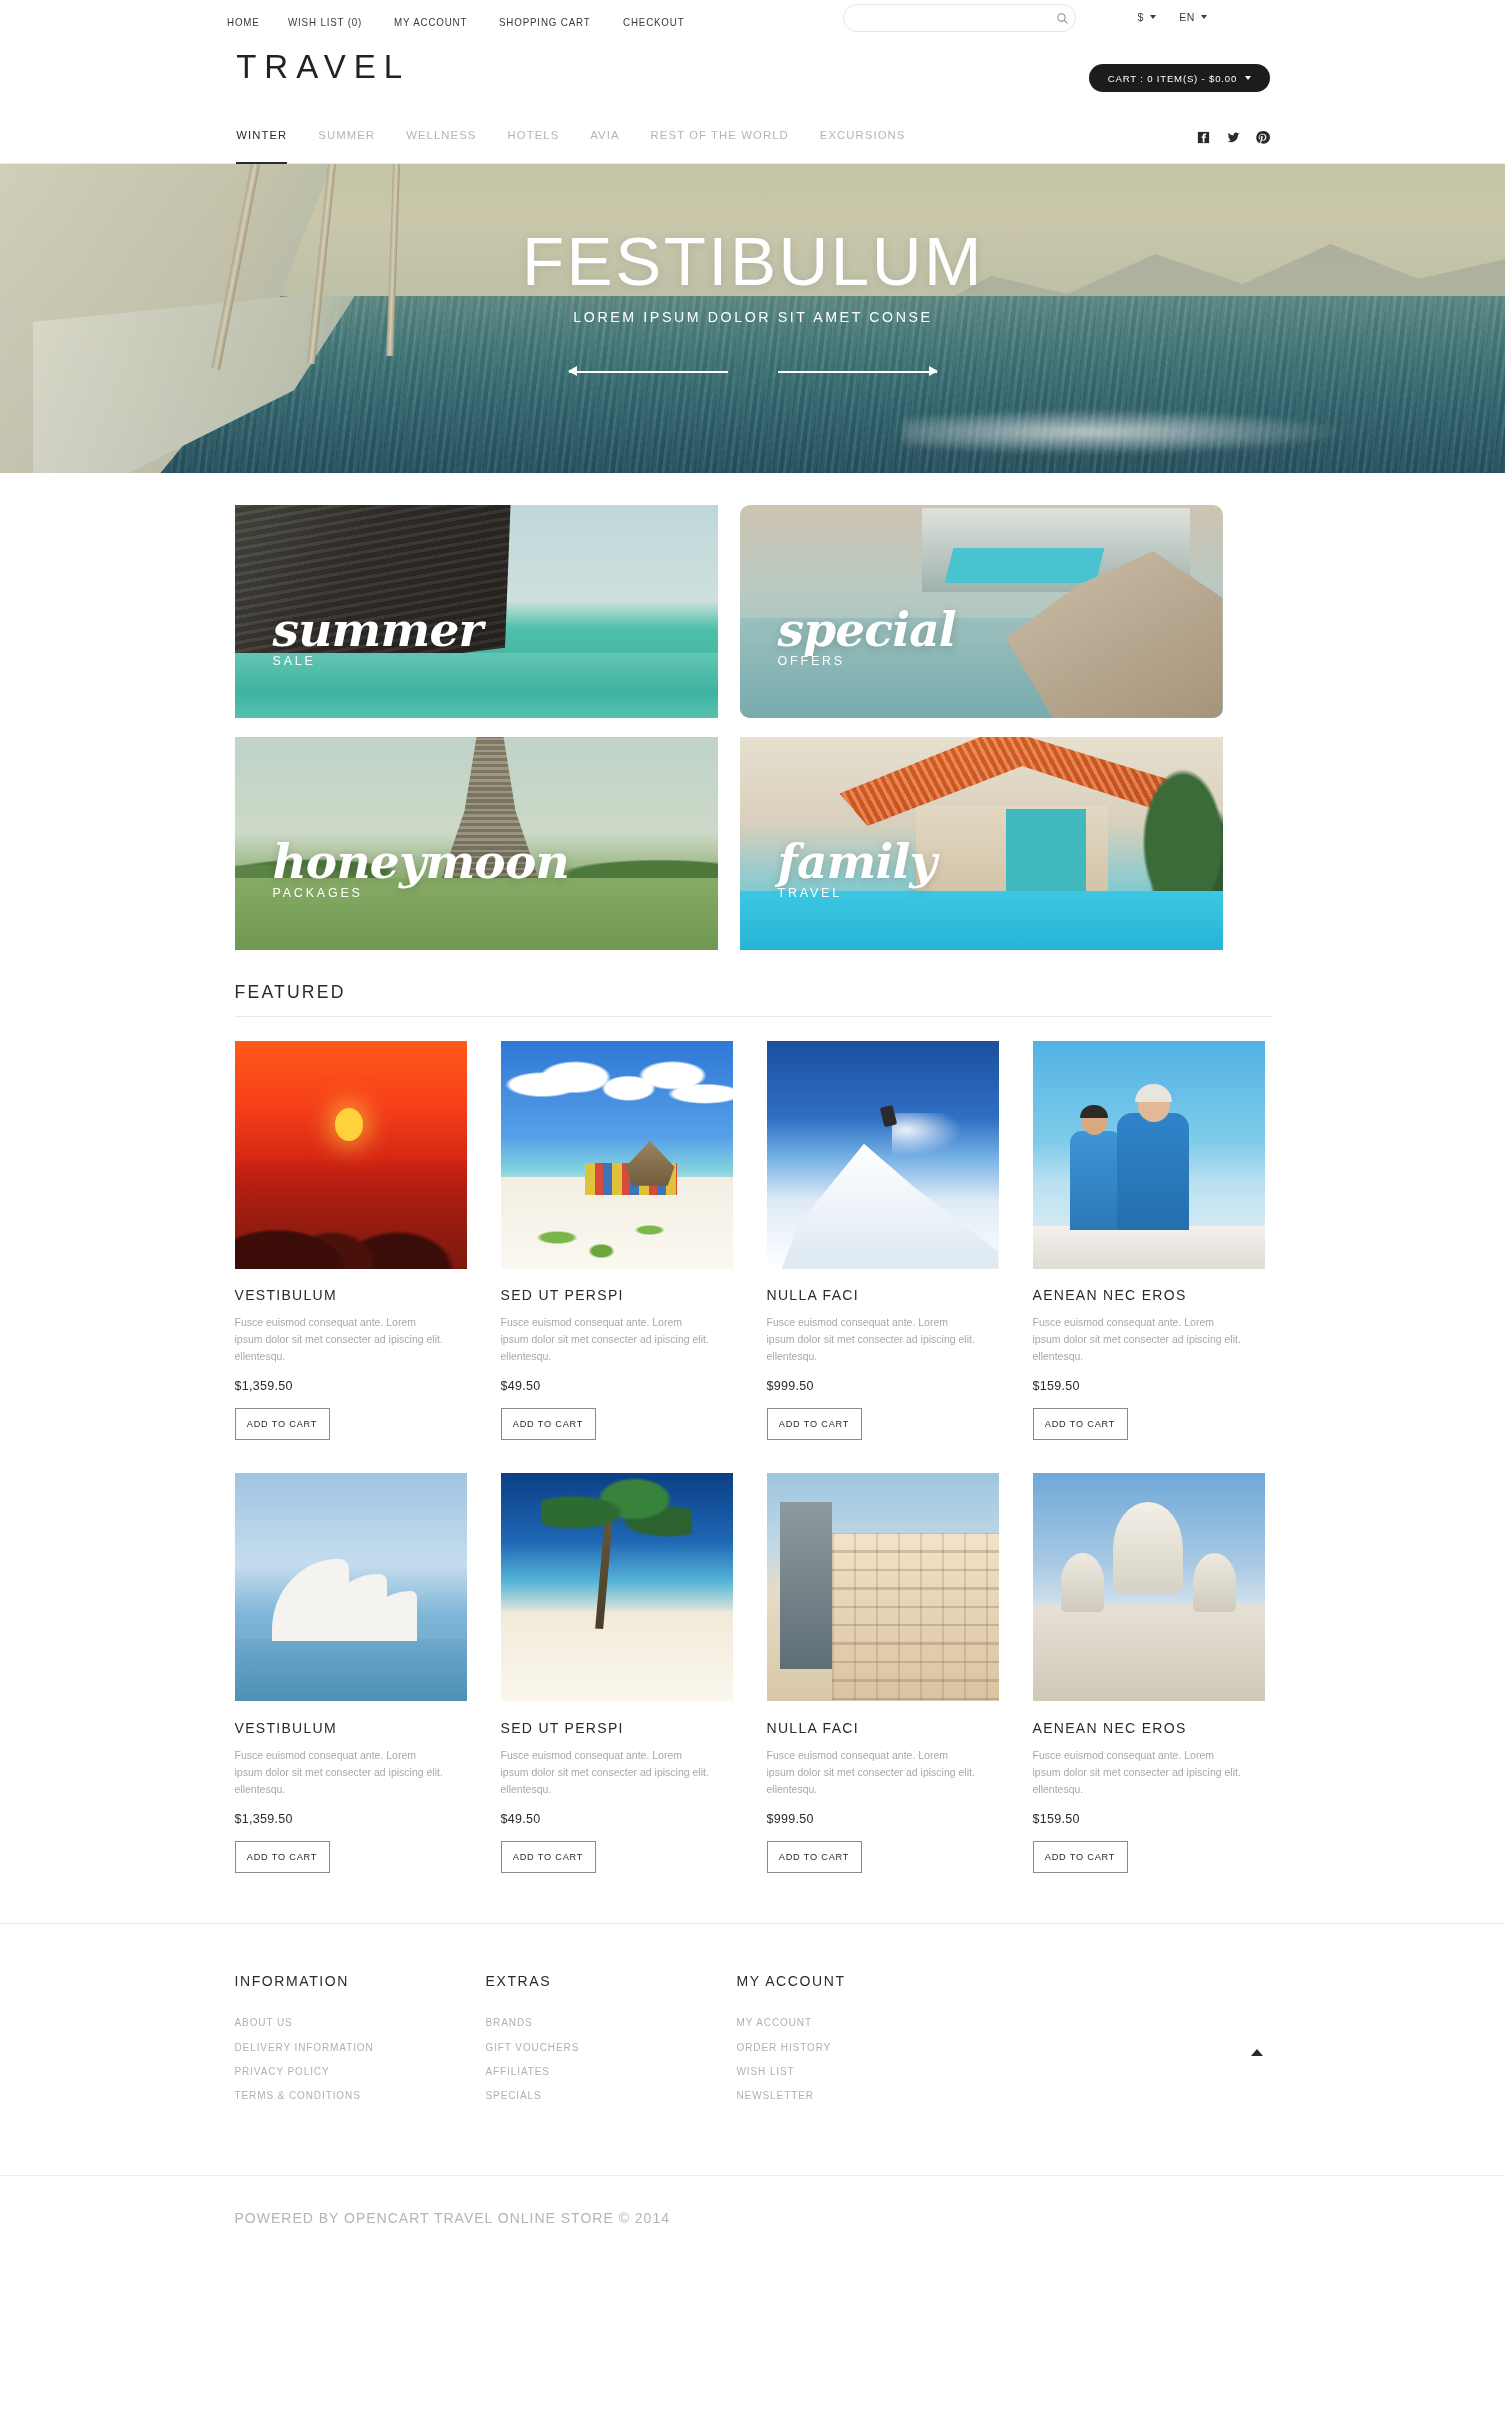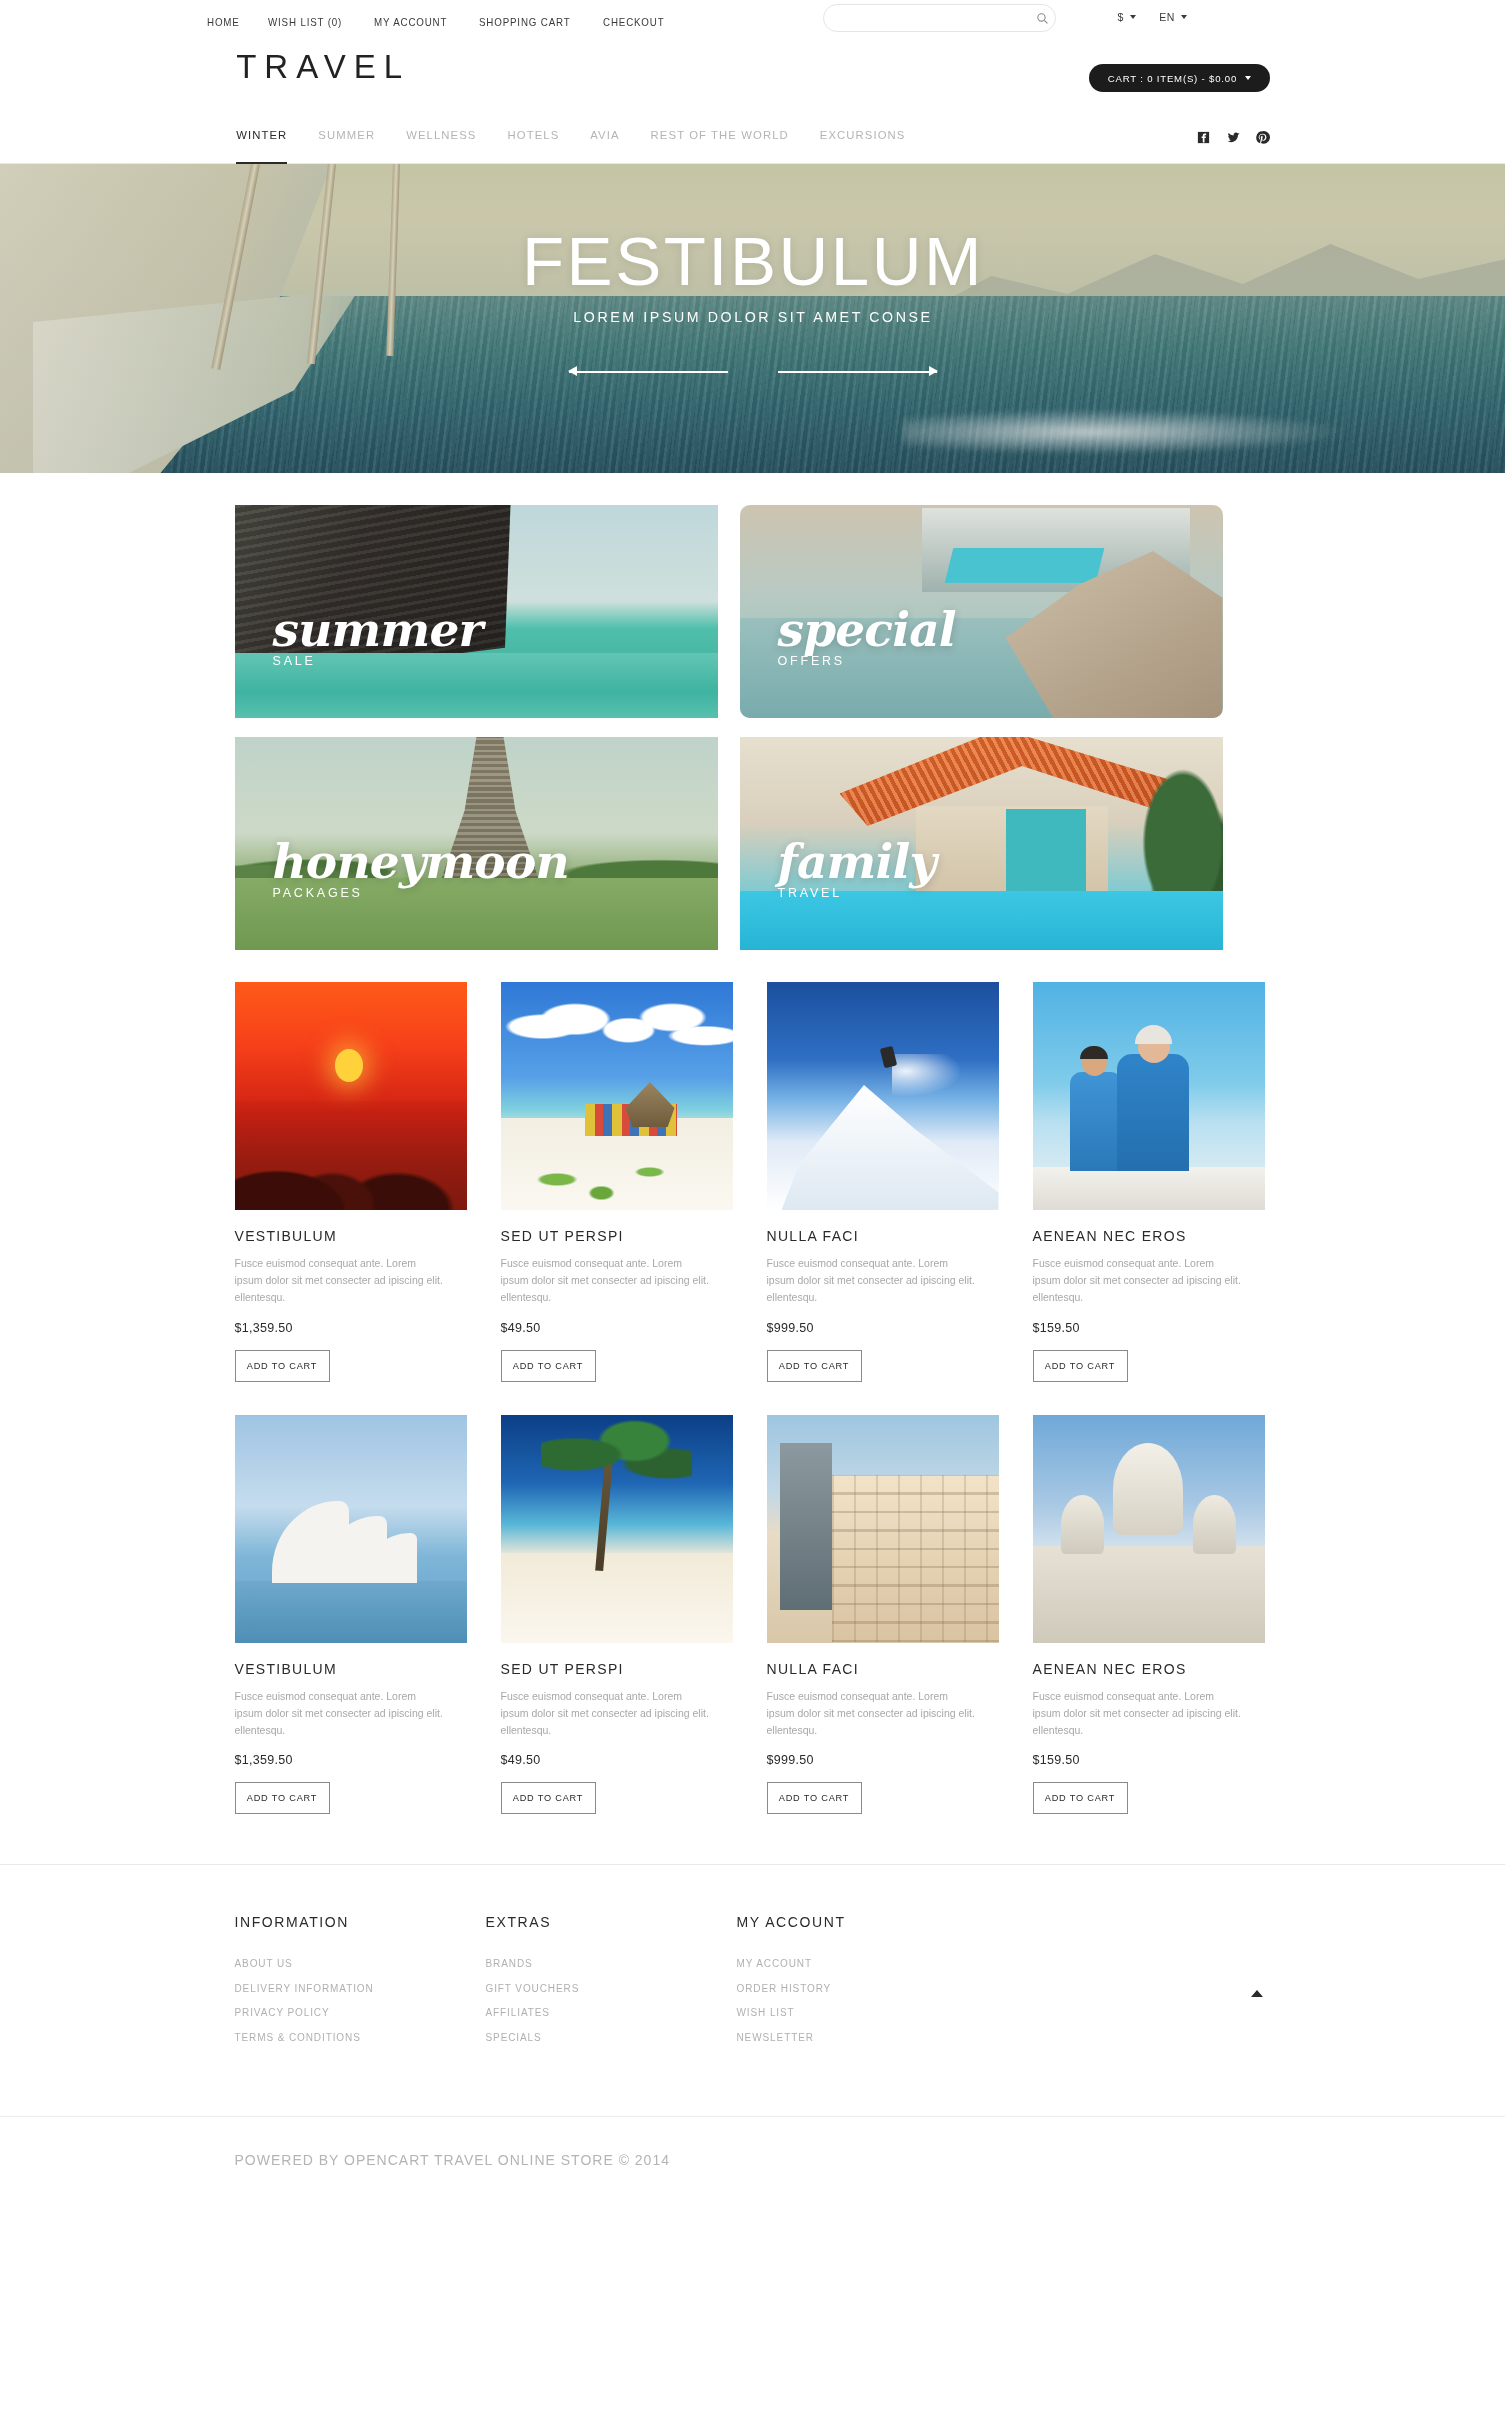--- a/index.html
+++ b/index.html
@@ -9,20 +9,21 @@
     font-family: "Liberation Sans", sans-serif;
     -webkit-font-smoothing: antialiased;
   }
   body { width: 1506px; min-height: 2426px; position: relative; overflow-x: hidden; }
 
   
   .topbar {
     width: 1444px; height: 43px;
     display: flex; align-items: center;
     position: relative;
+    margin-left: 20px;
   }
   .topbar-inner {
     width: 1037px; margin: 0 auto; position: relative;
     display: flex; align-items: center; height: 43px;
   }
   .toplinks { display: flex; gap: 26px; margin-left: 3.3px; }
   .toplinks a {
     font-size: 10.5px; letter-spacing: 0.9px; color: #3a3a3a;
     text-decoration: none; text-transform: uppercase;
     font-family: "Liberation Sans Narrow", "Liberation Sans", sans-serif;
@@ -642,20 +643,21 @@
       <div class="poolw"></div>
       <div class="promo-label">
         <div class="promo-script">family</div>
         <div class="promo-sub">TRAVEL</div>
       </div>
     </div>
   </div>
 </div>
 
 <div class="featured">
+  <div class="sec-title">FEATURED</div>
 
   <div class="prod-grid">
     <div class="prod">
       <div class="prod-img">
         <div class="art a-sunset">
             <div class="sun"></div>
             <div class="rocks"></div>
           </div>
       </div>
       <a href="#" class="prod-name">VESTIBULUM</a>

